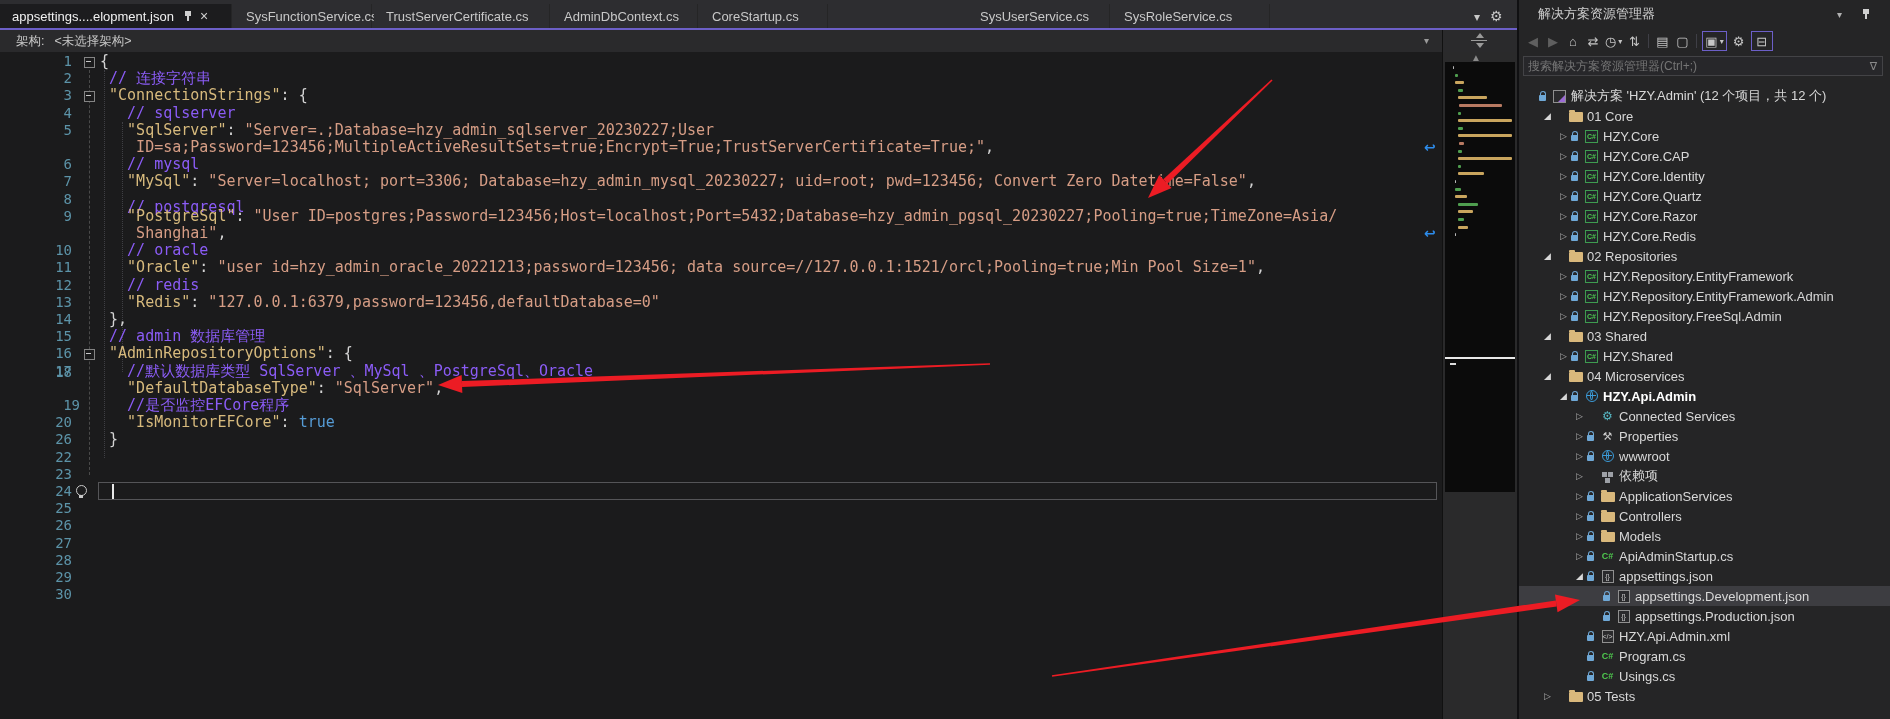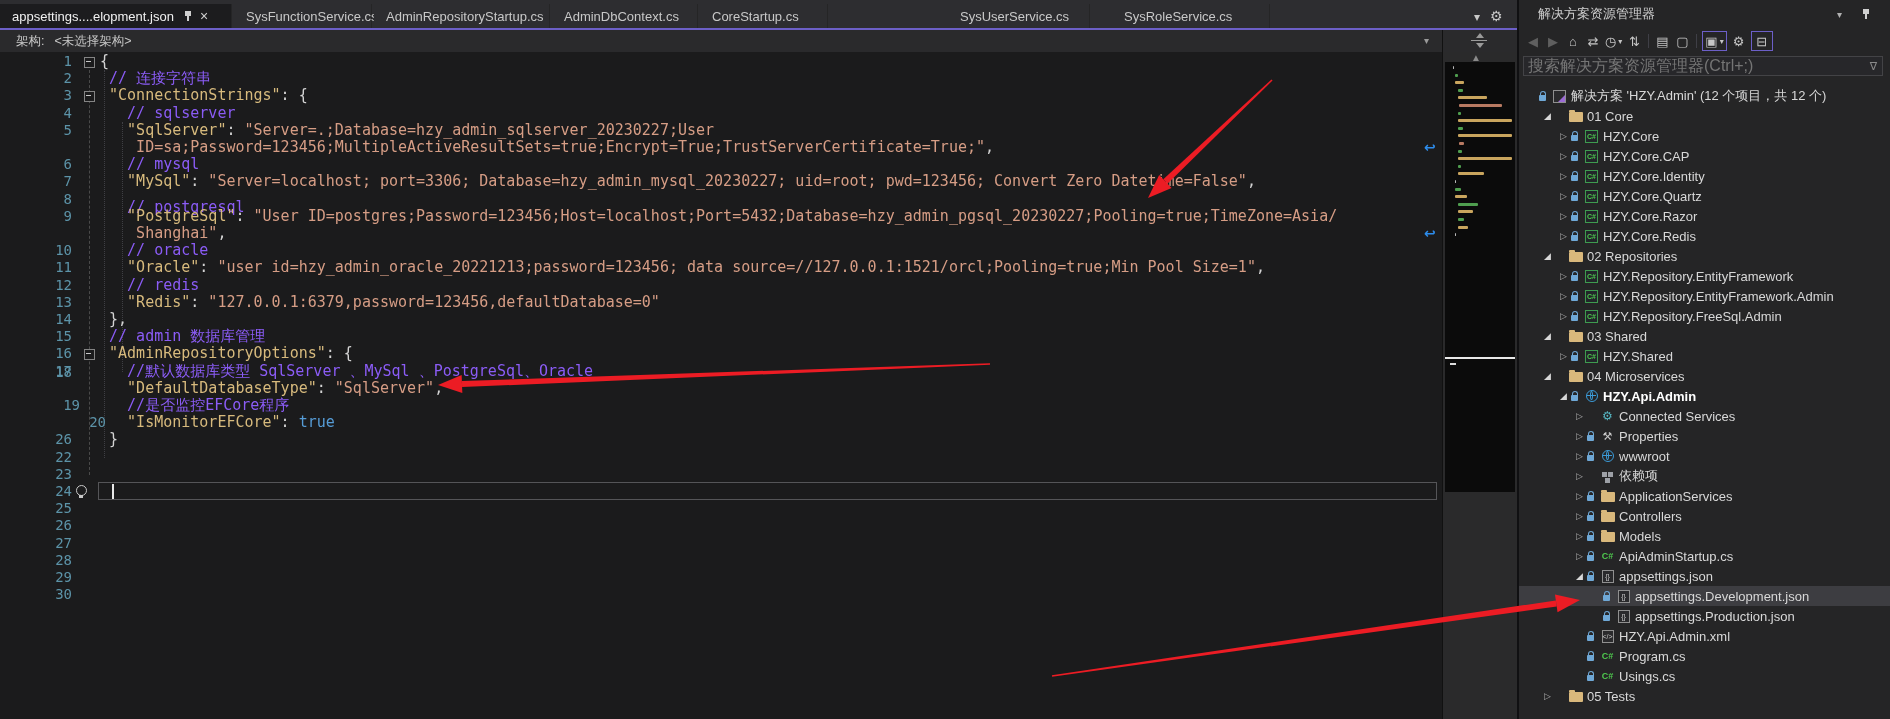--- a/index.html
+++ b/index.html
@@ -63,21 +63,21 @@
   #sehead .pinh::after{content:'';position:absolute;left:4px;top:6px;width:2px;height:5px;background:#cfcfcf;}
   #setoolbar{position:absolute;left:0;top:28px;width:100%;height:26px;display:flex;align-items:center;padding-left:6px;box-sizing:border-box;}
   .tbtn{min-width:16px;height:18px;margin-right:4px;display:flex;align-items:center;justify-content:center;
         color:#c5c5c5;font-size:13px;}
   .tbtn.dim{color:#5f5f5f;}
   .tbtn.boxed{border:1px solid #6c5fc7;padding:0 2px;}
   .tbtn .caret{font-size:8px;margin-left:2px;color:#c5c5c5;}
   .tsep{width:1px;height:14px;background:#3f3f46;margin:0 5px 0 2px;}
   #sesearch{position:absolute;left:4px;top:56px;width:360px;height:20px;background:#27272a;border:1px solid #434346;
             box-sizing:border-box;display:flex;align-items:center;}
-  #sesearch input{flex:1;background:transparent;border:none;outline:none;color:#8a8a8a;font-size:16px;
+  #sesearch input{flex:1;background:transparent;border:none;outline:none;color:#8a8a8a;font-size:12px;
                   font-family:"Liberation Sans",sans-serif;padding:0 4px;}
   #sesearch .funnel{color:#8a8a8a;font-size:11px;margin-right:5px;}
   #setree{position:absolute;left:0;top:80px;width:100%;height:639px;}
   .trow{position:absolute;left:0;width:371px;height:20px;display:flex;align-items:center;font-size:13px;color:#d8d8d8;white-space:nowrap;}
   .trow.selected{background:#3d3d41;}
   .trow.bold .tlabel{font-weight:bold;color:#ffffff;}
   .slot-a{width:13px;text-align:center;font-size:9px;color:#ababab;flex:none;}
   .slot-a.exp{color:#d8d8d8;}
   .slot-l{width:12px;flex:none;position:relative;height:14px;}
   .lock{position:absolute;left:1px;top:6px;width:7px;height:6px;background:#6fa8d6;border-radius:1px;}
@@ -111,32 +111,32 @@
   <div id="tabstrip">
       <div class="tab active" style="left: 0px; width: 232px;">
         <span>appsettings....elopment.json</span>
         <span class="pin"></span>
         <span class="close">×</span>
       </div>
       <div class="tab" style="left: 234px; width: 138px;">
         <span>SysFunctionService.cs</span>
       </div>
       <div class="tab" style="left: 374px; width: 176px;">
-        <span>AdminRepositoryStartup.cs</span>
+        <span>TrustServerCertificate.cs</span>
       </div>
       <div class="tab" style="left: 552px; width: 146px;">
         <span>AdminDbContext.cs</span>
       </div>
       <div class="tab" style="left: 700px; width: 128px;">
         <span>CoreStartup.cs</span>
       </div>
       <div class="tab" style="left: 830px; width: 136px; margin-top: 39px;">
         <span>HZY.Core.csproj</span>
       </div>
-      <div class="tab" style="left: 948px; width: 142px; text-align: center;">
+      <div class="tab" style="left: 968px; width: 142px; text-align: center;">
         <span>SysUserService.cs</span>
       </div>
       <div class="tab" style="left: 1112px; width: 158px;">
         <span>SysRoleService.cs</span>
       </div>
     </div>
   <div id="tabline"></div>
   <div id="tab-overflow">
     <span>▾</span><span class="gear">⚙</span>
   </div>
@@ -189,21 +189,21 @@
       <div class="erow" style="top: 276.2px; left: 109.03px;"><span class="tk-c">// admin 数据库管理</span></div>
       <div class="lnum" style="top: 293.4px;">16</div>
       <div class="erow" style="top: 293.4px; left: 109.03px;"><span class="tk-k">"AdminRepositoryOptions"</span><span class="tk-p">: {</span></div>
       <div class="fold" style="top: 297.4px;"></div>
       <div class="lnum" style="top: 310.6px;">17</div>
       <div class="erow" style="top: 310.6px; left: 127.09px;"><span class="tk-c">//默认数据库类型 SqlServer 、MySql 、PostgreSql、Oracle</span></div>
       <div class="lnum" style="top: 312px;">18</div>
       <div class="erow" style="top: 327.8px; left: 127.09px;"><span class="tk-k">"DefaultDatabaseType"</span><span class="tk-p">: </span><span class="tk-s">"SqlServer"</span><span class="tk-p">,</span></div>
       <div class="lnum" style="top: 345px; margin-left: 8px;">19</div>
       <div class="erow" style="top: 345px; left: 127.09px;"><span class="tk-c">//是否监控EFCore程序</span></div>
-      <div class="lnum" style="top: 362.2px; padding-left: 34px;">20</div>
+      <div class="lnum" style="top: 362.2px;">20</div>
       <div class="erow" style="top: 362.2px; left: 127.09px;"><span class="tk-k">"IsMonitorEFCore"</span><span class="tk-p">: </span><span class="tk-b">true</span></div>
       <div class="lnum" style="top: 379.4px;">26</div>
       <div class="erow" style="top: 379.4px; left: 109.03px;"><span class="tk-p">}</span></div>
       <div class="lnum" style="top: 396.6px;">22</div>
       <div class="erow" style="top: 396.6px; left: 100px;"></div>
       <div class="lnum" style="top: 413.8px;">23</div>
       <div class="erow" style="top: 413.8px; left: 100px;"></div>
       <div class="lnum" style="top: 431px;">24</div>
       <div id="curline" style="top: 430px;"></div>
       <div class="erow" style="top: 431px; left: 109.03px;"></div>

